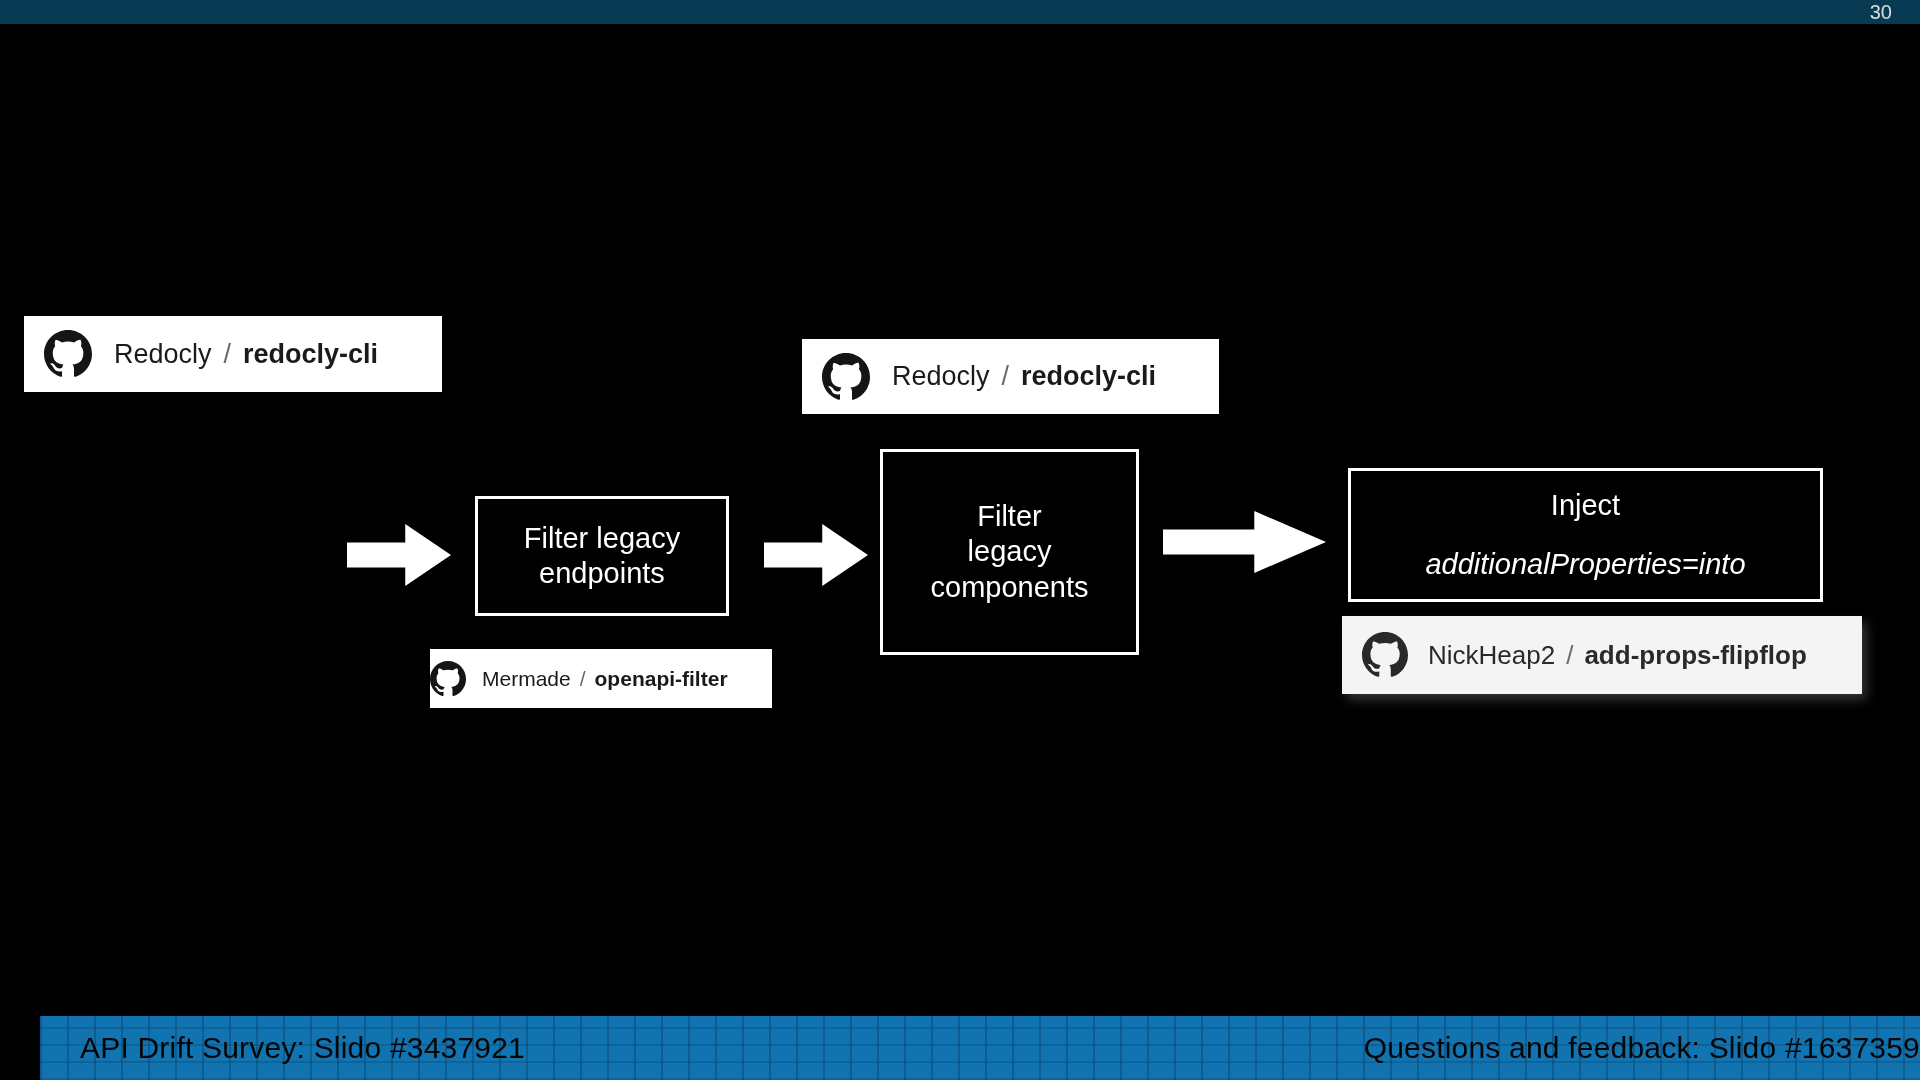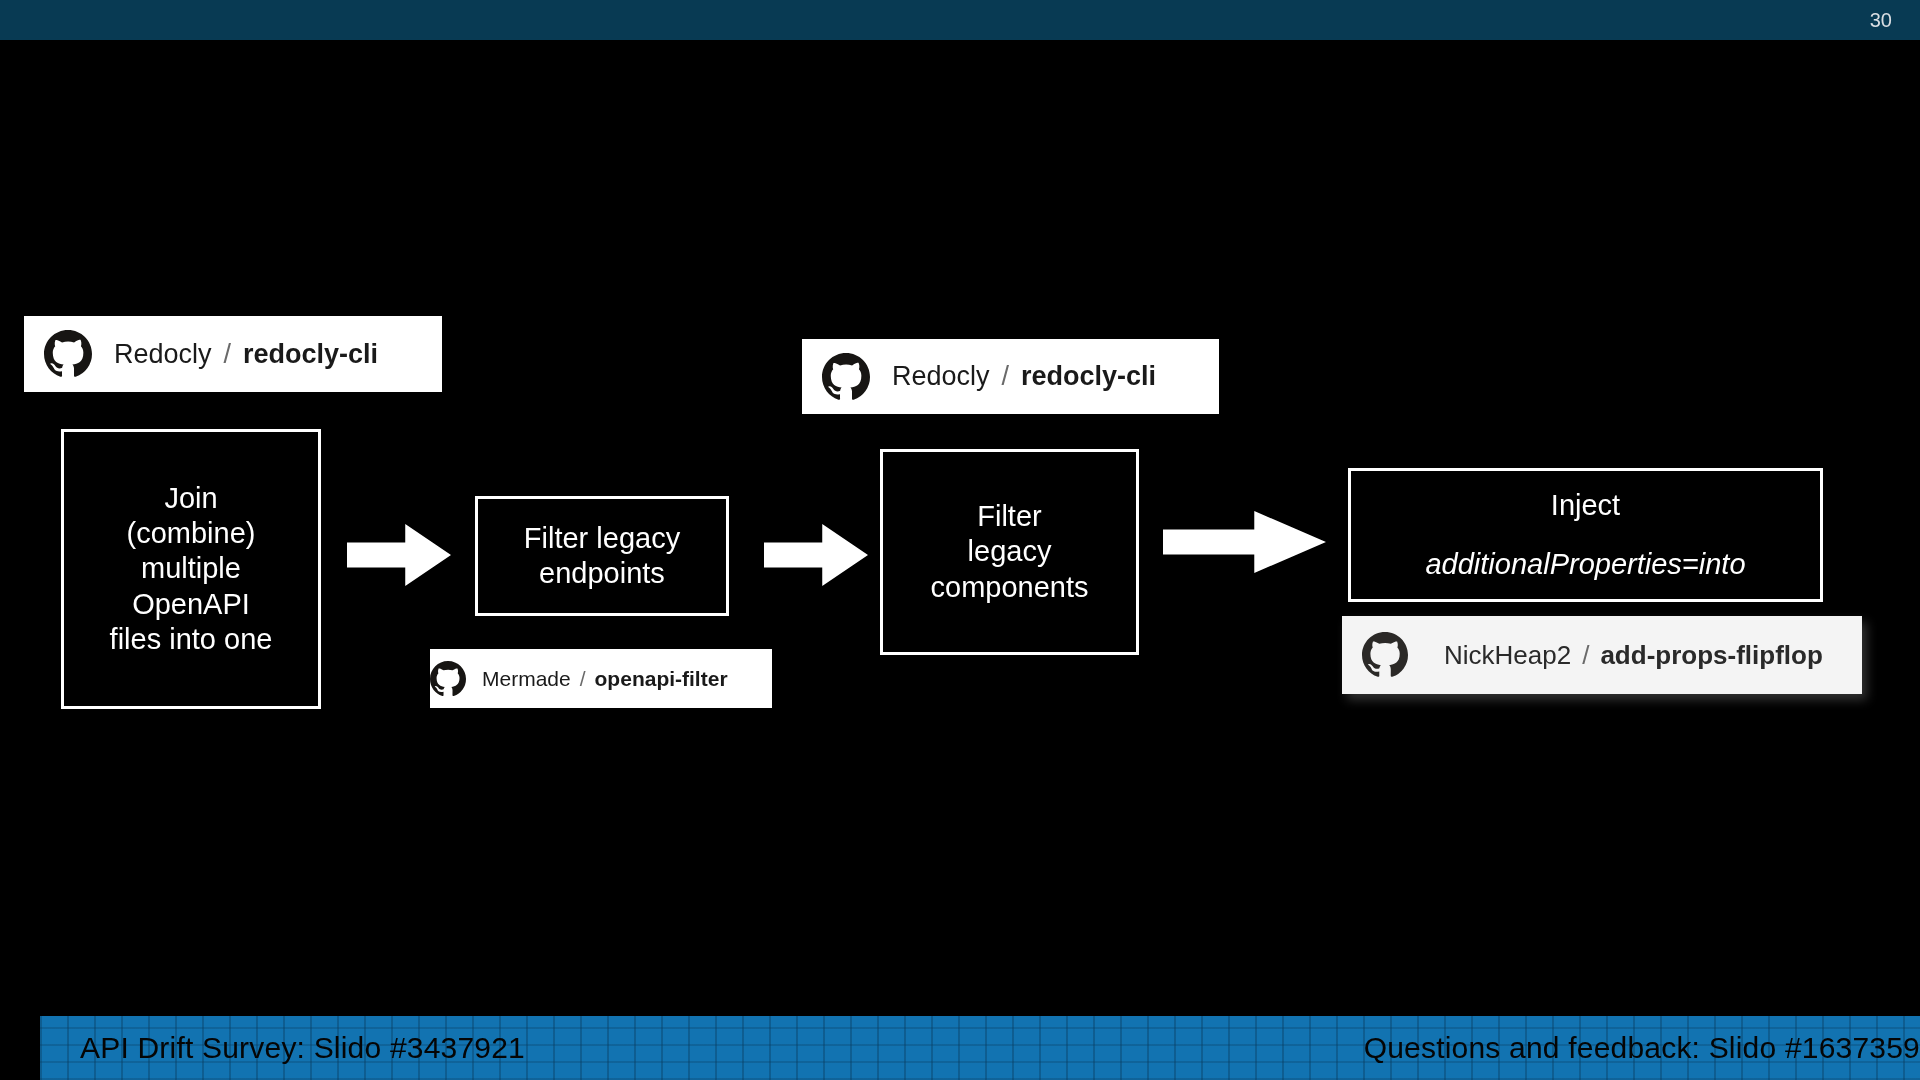--- a/index.html
+++ b/index.html
@@ -3,21 +3,21 @@
 <meta charset="utf-8">
 <style>
   * { margin: 0; padding: 0; box-sizing: border-box; }
   html, body { width: 1920px; height: 1080px; overflow: hidden; background: #000; }
   body { font-family: "Liberation Sans", sans-serif; }
 
   .slide { position: relative; width: 1920px; height: 1080px; background: #000; }
 
   
   .topbar {
-    position: absolute; top: 0; left: 0; width: 100%; height: 40px;
+    position: absolute; top: 0; left: 0; width: 100%; height: 24px;
     background: #083a53;
     display: flex; align-items: center; justify-content: flex-end;
     padding-right: 28px;
   }
   .slide-number { color: #d9dee3; font-size: 20px; }
 
   
   .bottombar {
     position: absolute; left: 0; bottom: 0; width: 100%; height: 64px;
     background:
@@ -74,21 +74,21 @@
 
   .badge-3 { left: 802px; top: 339px; width: 417px; height: 75px; font-size: 27px; padding-left: 20px; }
 
   .badge-4 {
     left: 1342px; top: 616px; width: 520px; height: 78px; font-size: 26px; padding-left: 20px;
     background: #f4f4f4;
     box-shadow: 5px 6px 10px rgba(90,90,90,0.55);
     color: #2a2a2a;
   }
   .badge-4 .gh-icon { width: 46px; height: 46px; fill: #2b2927; }
-  .badge-4 .owner { margin-left: 36px; }
+  .badge-4 .owner { margin-left: 20px; }
   .badge-4 .sep { margin: 0 11px; }
 </style>
 </head>
 <body>
 
 <svg width="0" height="0" style="position:absolute" aria-hidden="true">
   <symbol id="gh-mark" viewBox="0 0 16 16">
     <path d="M8 0C3.58 0 0 3.58 0 8c0 3.54 2.29 6.53 5.47 7.59.4.07.55-.17.55-.38 0-.19-.01-.82-.01-1.49-2.01.37-2.53-.49-2.69-.94-.09-.23-.48-.94-.82-1.13-.28-.15-.68-.52-.01-.53.63-.01 1.08.58 1.23.82.72 1.21 1.87.87 2.33.66.07-.52.28-.87.51-1.07-1.78-.2-3.64-.89-3.64-3.95 0-.87.31-1.59.82-2.15-.08-.2-.36-1.02.08-2.12 0 0 .67-.21 2.2.82.64-.18 1.32-.27 2-.27s1.36.09 2 .27c1.53-1.04 2.2-.82 2.2-.82.44 1.1.16 1.92.08 2.12.51.56.82 1.27.82 2.15 0 3.07-1.87 3.75-3.65 3.95.29.25.54.73.54 1.48 0 1.07-.01 1.93-.01 2.2 0 .21.15.46.55.38A8.013 8.013 0 0 0 16 8c0-4.42-3.58-8-8-8z"></path>
   </symbol>
 </svg>
@@ -101,27 +101,20 @@
 
   <div class="badge badge-1">
     <svg class="gh-icon" viewBox="0 0 16 16">
         <use href="#gh-mark"></use>
       </svg>
     <span class="owner">Redocly</span>
     <span class="sep">/</span>
     <span class="repo">redocly-cli</span>
   </div>
 
-  <div class="step step-join">
-    <span class="step-label">Join
-(combine)
-multiple
-OpenAPI
-files into one</span>
-  </div>
 
   <div class="arrow arrow-1"></div>
 
   <div class="step step-legacy">
     <span class="step-label">Filter legacy
 endpoints</span>
   </div>
 
   <div class="badge badge-2">
     <svg class="gh-icon" viewBox="0 0 16 16">

